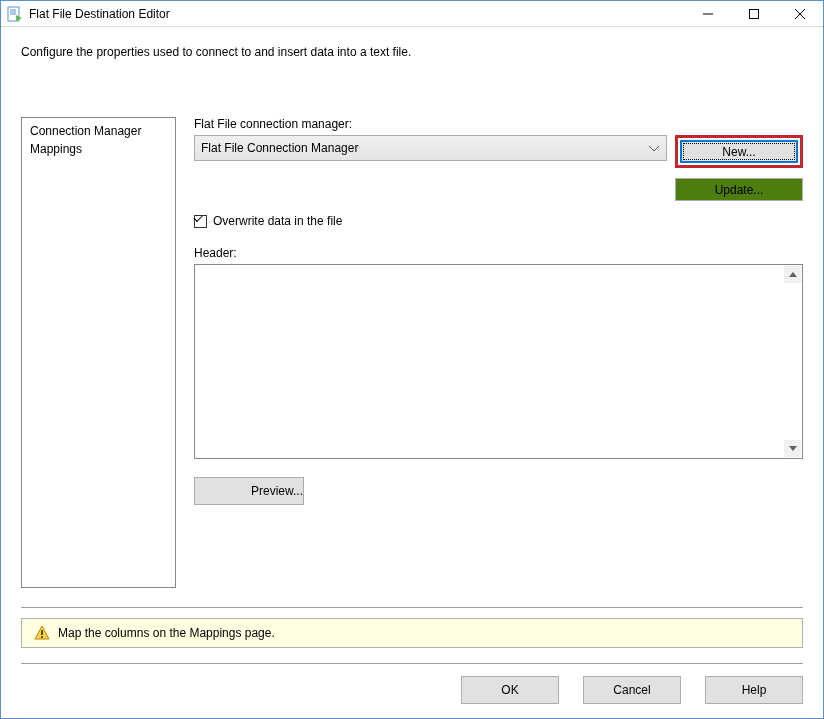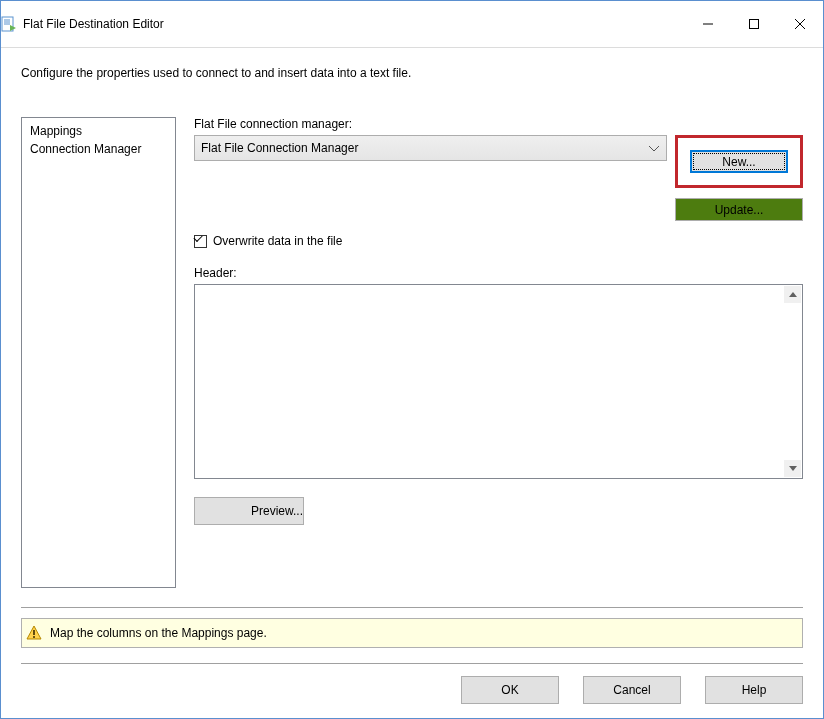--- a/index.html
+++ b/index.html
@@ -8,22 +8,23 @@
     width:824px; height:719px;
     font-family: "Segoe UI", Tahoma, sans-serif;
     font-size:12px;
     background:#fff;
     color:#000;
     border:1px solid #5a8fcf;
     position:relative;
   }
   
   .titlebar {
-    height:47px;
-    display:flex; align-items:center;
+    height:26px;
+    display:flex; align-items:center;
+    padding-left:6px;
     border-bottom:1px solid #dcdcdc;
   }
   .titlebar .appicon {
     width:16px; height:16px; position:relative;
     margin-right:6px;
   }
   .titlebar .appicon svg { display:block; }
   .titlebar .title { flex:0 0 auto; }
   .titlebar .spacer { flex:1 1 auto; }
   .winbtn {
@@ -72,21 +73,21 @@
     padding:12px 6px;
     position:relative;
   }
   .select .chev {
     position:absolute; right:4px; top:50%; transform:translateY(-50%);
     width:16px; text-align:center;
   }
   .newbtn-wrap {
     width:128px; margin-left:8px;
     border:3px solid #c1272d;
-    padding:12px;
+    padding:2px;
   }
   .newbtn {
     width:100%; height:23px;
     border:2px solid #0078d7;
     background:#e1e1e1;
     display:flex; align-items:center; justify-content:center;
     position:relative;
   }
   .newbtn::before{
     content:""; position:absolute; inset:1px;
@@ -153,21 +154,21 @@
     position:absolute; left:20px; right:20px;
     border-top:1px solid #a0a0a0;
   }
   .divider.d1 { bottom:110px; }
   .status {
     position:absolute; left:20px; right:20px; bottom:70px;
     height:30px;
     border:1px solid #b0b0b0;
     background:#ffffe1;
     display:flex; align-items:center;
-    padding:0 4px; gap:8px;
+    padding:0 12px; gap:8px;
   }
   .warnicon{ width:16px; height:16px; }
   .divider.d2 { bottom:54px; }
   .footer {
     position:absolute; right:20px; bottom:14px;
     display:flex; gap:24px;
   }
   .footer .btn {
     width:98px; height:28px;
     border:1px solid #adadad;
@@ -205,22 +206,22 @@
       <line x1="0" y1="0" x2="10" y2="10" stroke="#000"></line>
       <line x1="10" y1="0" x2="0" y2="10" stroke="#000"></line>
     </svg>
   </span>
 </div>
 
 <div class="description">Configure the properties used to connect to and insert data into a text file.</div>
 
 <div class="body">
   <div class="sidebar">
+    <div class="sidebar-item">Connection Manager</div>
     <div class="sidebar-item">Mappings</div>
-    <div class="sidebar-item">Connection Manager</div>
   </div>
 
   <div class="form">
     <div class="label">Flat File connection manager:</div>
 
     <div class="connrow">
       <div class="select">
         <span>Flat File Connection Manager</span>
         <span class="chev">
           <svg width="10" height="6">

